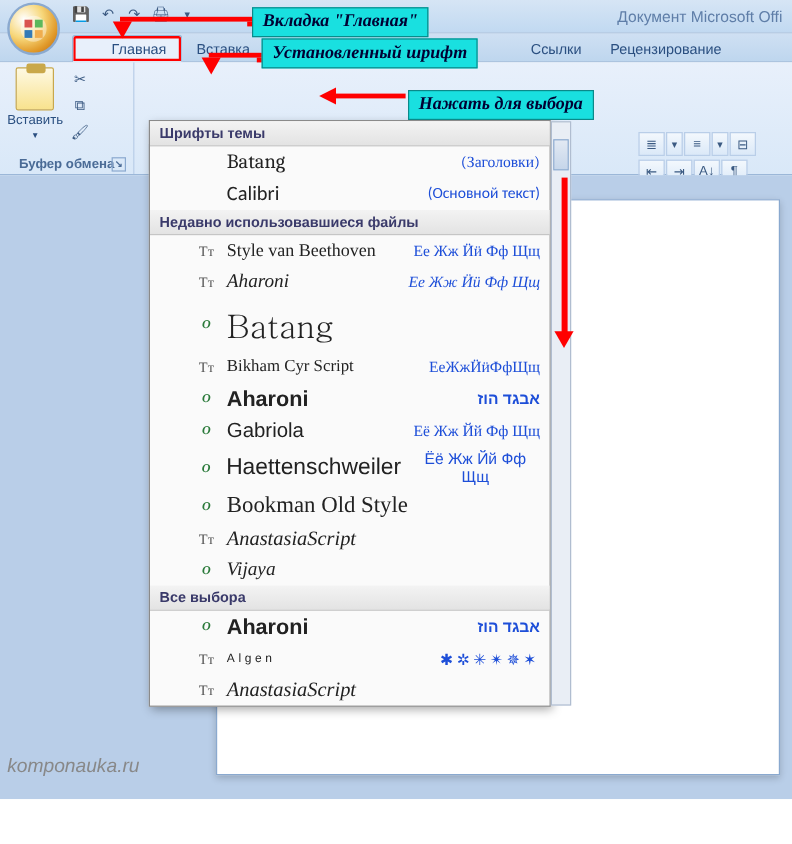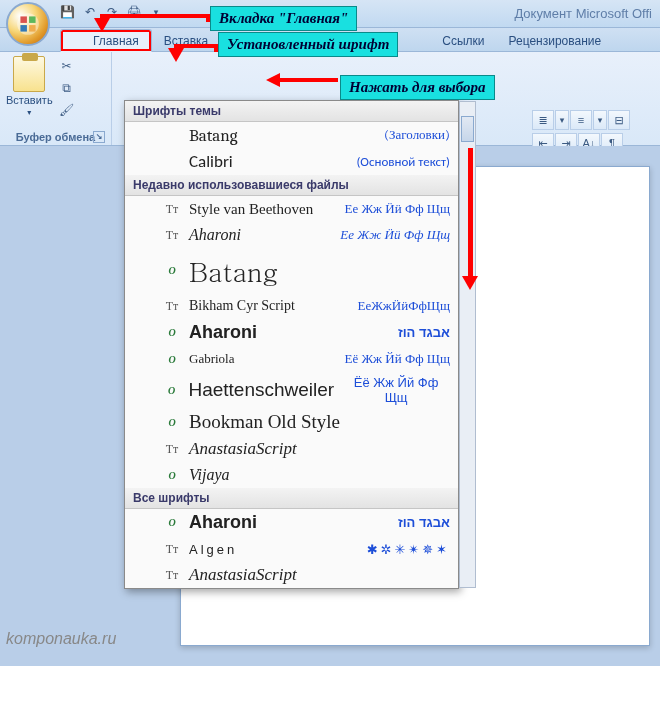--- a/index.html
+++ b/index.html
@@ -349,49 +349,49 @@
       <span class="fm-name" style="font-family:'Edwardian Script ITC',cursive;font-size:14px;">Bikham Cyr Script</span>
       <span class="fm-side" style="font-family:'Edwardian Script ITC',cursive;font-size:14px;;font-size:13px;">ЕеЖжӤӥФфЩщ</span>
     </div>
     <div class="fm-item">
       <span class="fm-ico o"></span>
       <span class="fm-name" style="font-family:Arial Black,sans-serif;font-weight:900;font-size:18px;">Aharoni</span>
       <span class="fm-side" style="font-family:Arial Black,sans-serif;font-weight:900;font-size:18px;;font-size:13px;">אבגד הוז</span>
     </div>
     <div class="fm-item">
       <span class="fm-ico o"></span>
-      <span class="fm-name" style="font-family:Liberation Serif, serif;font-size:13px;">Gabriola</span>
+      <span class="fm-name" style="font-family:Liberation Sans, sans-serif;font-size:17px;">Gabriola</span>
       <span class="fm-side" style="font-family:Gabriola,serif;font-size:13px;;font-size:13px;">Её Жж Йй Фф Щщ</span>
     </div>
     <div class="fm-item">
       <span class="fm-ico o"></span>
       <span class="fm-name" style="font-family:Haettenschweiler,Impact,sans-serif;font-size:19px;">Haettenschweiler</span>
       <span class="fm-side" style="font-family:Haettenschweiler,Impact,sans-serif;font-size:19px;;font-size:13px;text-align:center;">Ёё Жж Йй Фф Щщ</span>
     </div>
     <div class="fm-item">
       <span class="fm-ico o"></span>
       <span class="fm-name" style="font-family:'Bookman Old Style',Georgia,serif;font-size:19px;">Bookman Old Style</span>
     </div>
     <div class="fm-item">
       <span class="fm-ico tt">Tᴛ</span>
       <span class="fm-name" style="font-family:'Freestyle Script',cursive;font-style:italic;font-size:17px;">AnastasiaScript</span>
     </div>
     <div class="fm-item">
       <span class="fm-ico o"></span>
       <span class="fm-name" style="font-family:Vijaya,'Segoe Script',cursive;font-style:italic;font-size:16px;">Vijaya</span>
     </div>
-    <div class="fm-head">Все шрифты</div>
+    <div class="fm-head">Все выбора</div>
     <div class="fm-item">
       <span class="fm-ico o"></span>
       <span class="fm-name" style="font-family:Arial Black,sans-serif;font-weight:900;font-size:18px;">Aharoni</span>
       <span class="fm-side" style="font-family:Arial Black,sans-serif;font-weight:900;font-size:18px;;font-size:13px;">אבגד הוז</span>
     </div>
     <div class="fm-item">
       <span class="fm-ico tt">Tᴛ</span>
-      <span class="fm-name" style="font-family:sans-serif;font-size:13px;letter-spacing:3px;">Algen</span>
+      <span class="fm-name" style="font-family:sans-serif;font-size:10px;letter-spacing:3px;">Algen</span>
       <span class="fm-side" style="font-family:sans-serif;font-size:13px;letter-spacing:3px;;font-size:13px;">✱✲✳✴✵✶</span>
     </div>
     <div class="fm-item">
       <span class="fm-ico tt">Tᴛ</span>
       <span class="fm-name" style="font-family:'Freestyle Script',cursive;font-style:italic;font-size:17px;">AnastasiaScript</span>
     </div>
     <div class="fm-scroll">
     <div class="fm-thumb"></div>
   </div>
   </div>

